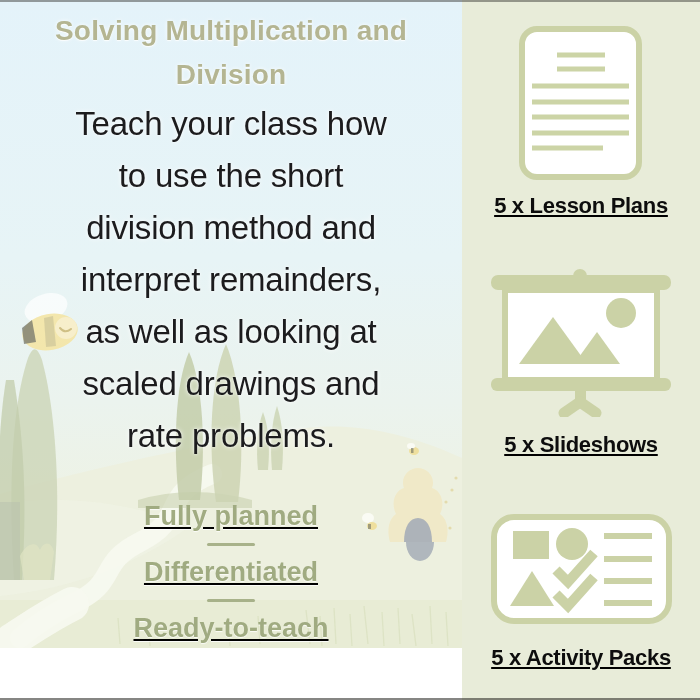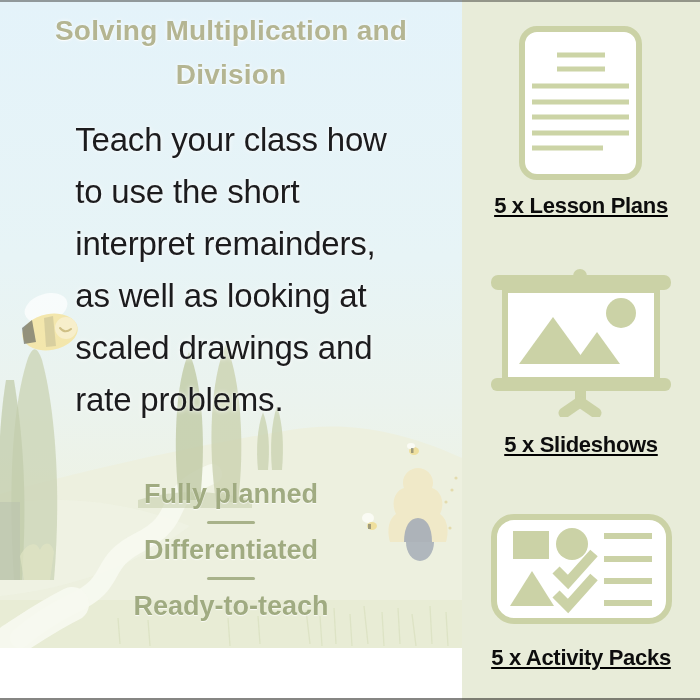--- a/index.html
+++ b/index.html
@@ -19,25 +19,25 @@
     background:linear-gradient(180deg,#e4f3fa 0%,#e7f4f6 40%,#ebf3ee 62%,#eef2e2 82%,#ecefde 100%);
   }
   .scene{position:absolute;left:0;bottom:0;pointer-events:none;}
   .content{position:relative;z-index:2;display:flex;flex-direction:column;align-items:center;}
   .title{
     margin-top:9px;text-align:center;font-weight:bold;font-size:28px;line-height:44px;
     color:var(--title_green,#b4b592);letter-spacing:.2px;
     text-shadow:0 0 4px rgba(255,255,255,.9),0 1px 0 rgba(255,255,255,.7);
   }
   .desc{
-    margin-top:17px;text-align:left;font-size:33px;line-height:52px;
+    margin-top:1px;text-align:center;font-size:33px;line-height:52px;
     color:var(--body_text,#1c1c1e);letter-spacing:-.2px;
     text-shadow:0 0 5px rgba(255,255,255,.85),0 0 2px rgba(255,255,255,.7);
   }
-  .features{margin-top:52px;text-align:center;}
+  .features{margin-top:38px;text-align:center;text-decoration:underline;}
   .feature{
     font-size:27px;line-height:33px;font-weight:bold;color:var(--feature_green,#a0ab81);
     text-shadow:0 1px 1px rgba(255,255,255,.8);
   }
   .divider{width:48px;height:3px;margin:10px auto;background:var(--feature_green,#a0ab81);border-radius:2px;opacity:.9;}
 
   
   .sidebar{
     width:238px;height:700px;flex:0 0 238px;background:var(--sidebar_background,#e8ecd9);
     display:flex;flex-direction:column;align-items:center;text-decoration:underline;
@@ -132,20 +132,21 @@
     </svg>
 
     <div class="content">
       <div class="title">
         <div>Solving Multiplication and</div>
         <div>Division</div>
       </div>
       <div class="desc">
         <div>Teach your class how</div>
         <div>to use the short</div>
+        <div>division method and</div>
         <div>interpret remainders,</div>
         <div>as well as looking at</div>
         <div>scaled drawings and</div>
         <div>rate problems.</div>
       </div>
       <div class="features">
         <div class="feature">Fully planned</div>
         <div class="divider"></div>
         <div class="feature">Differentiated</div>
         <div class="divider"></div>

